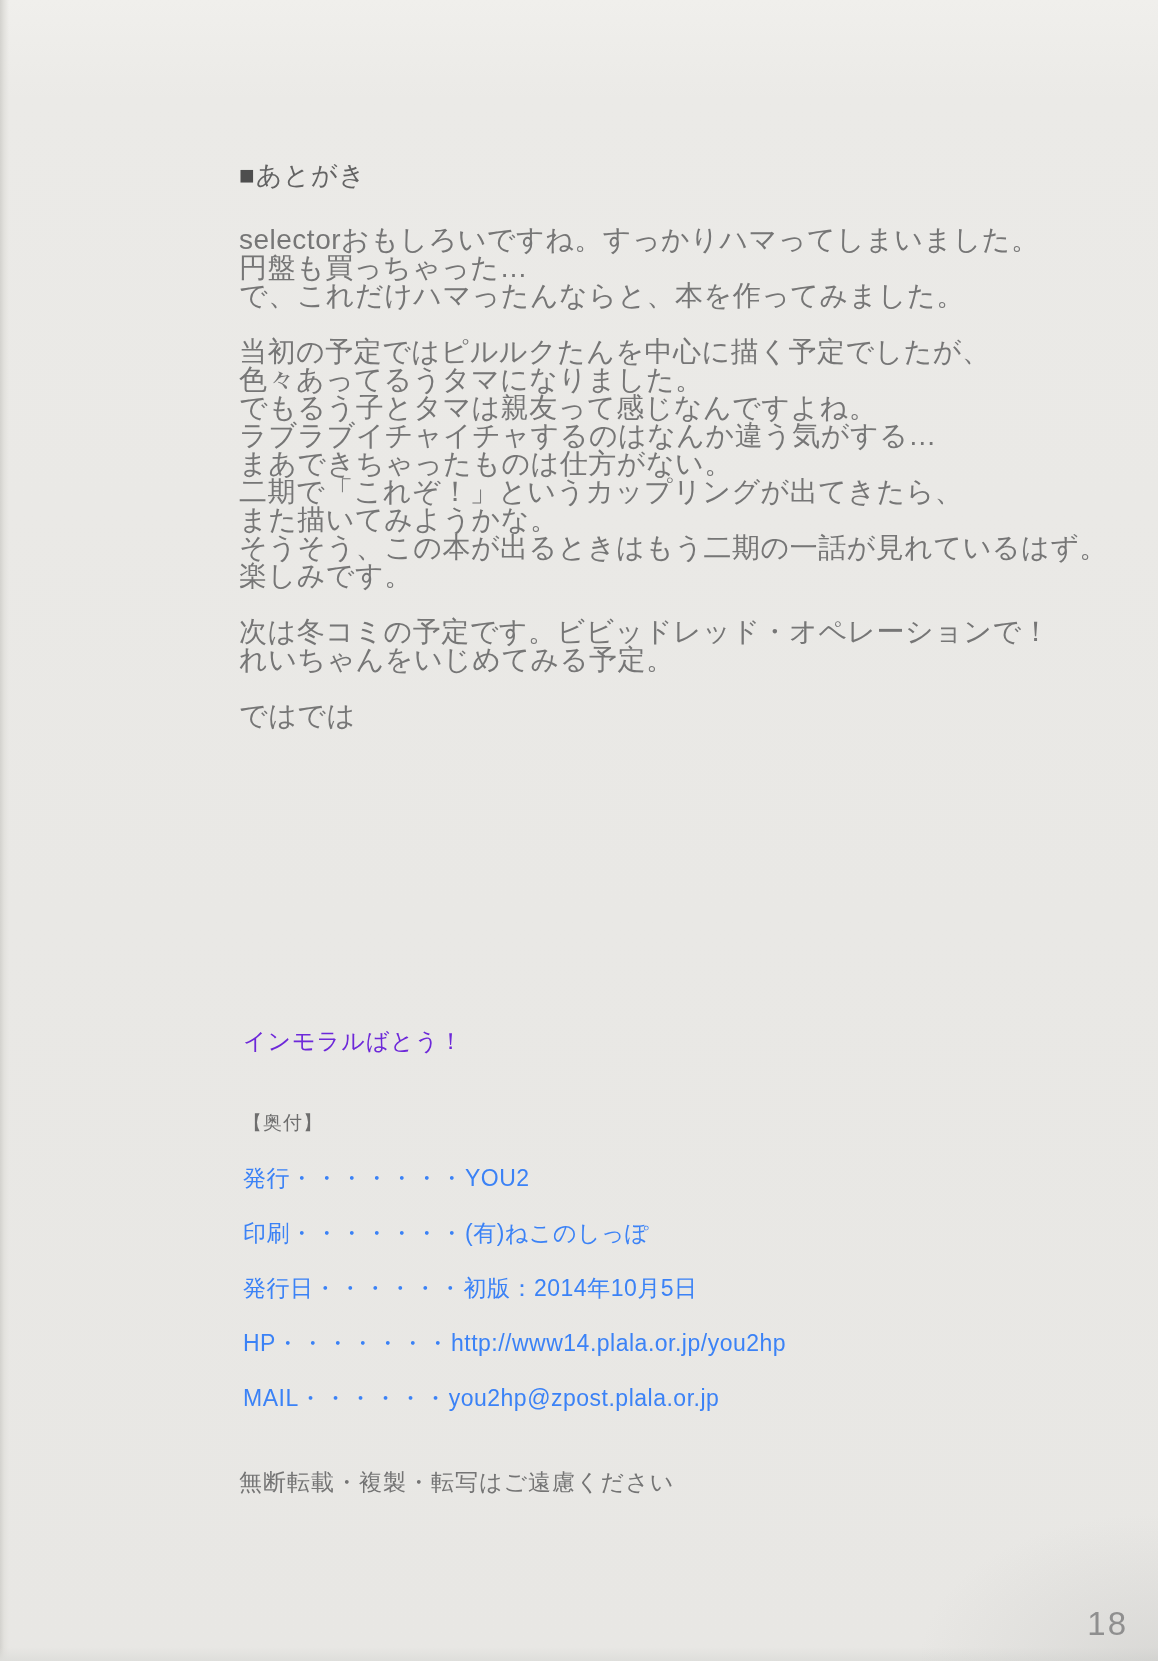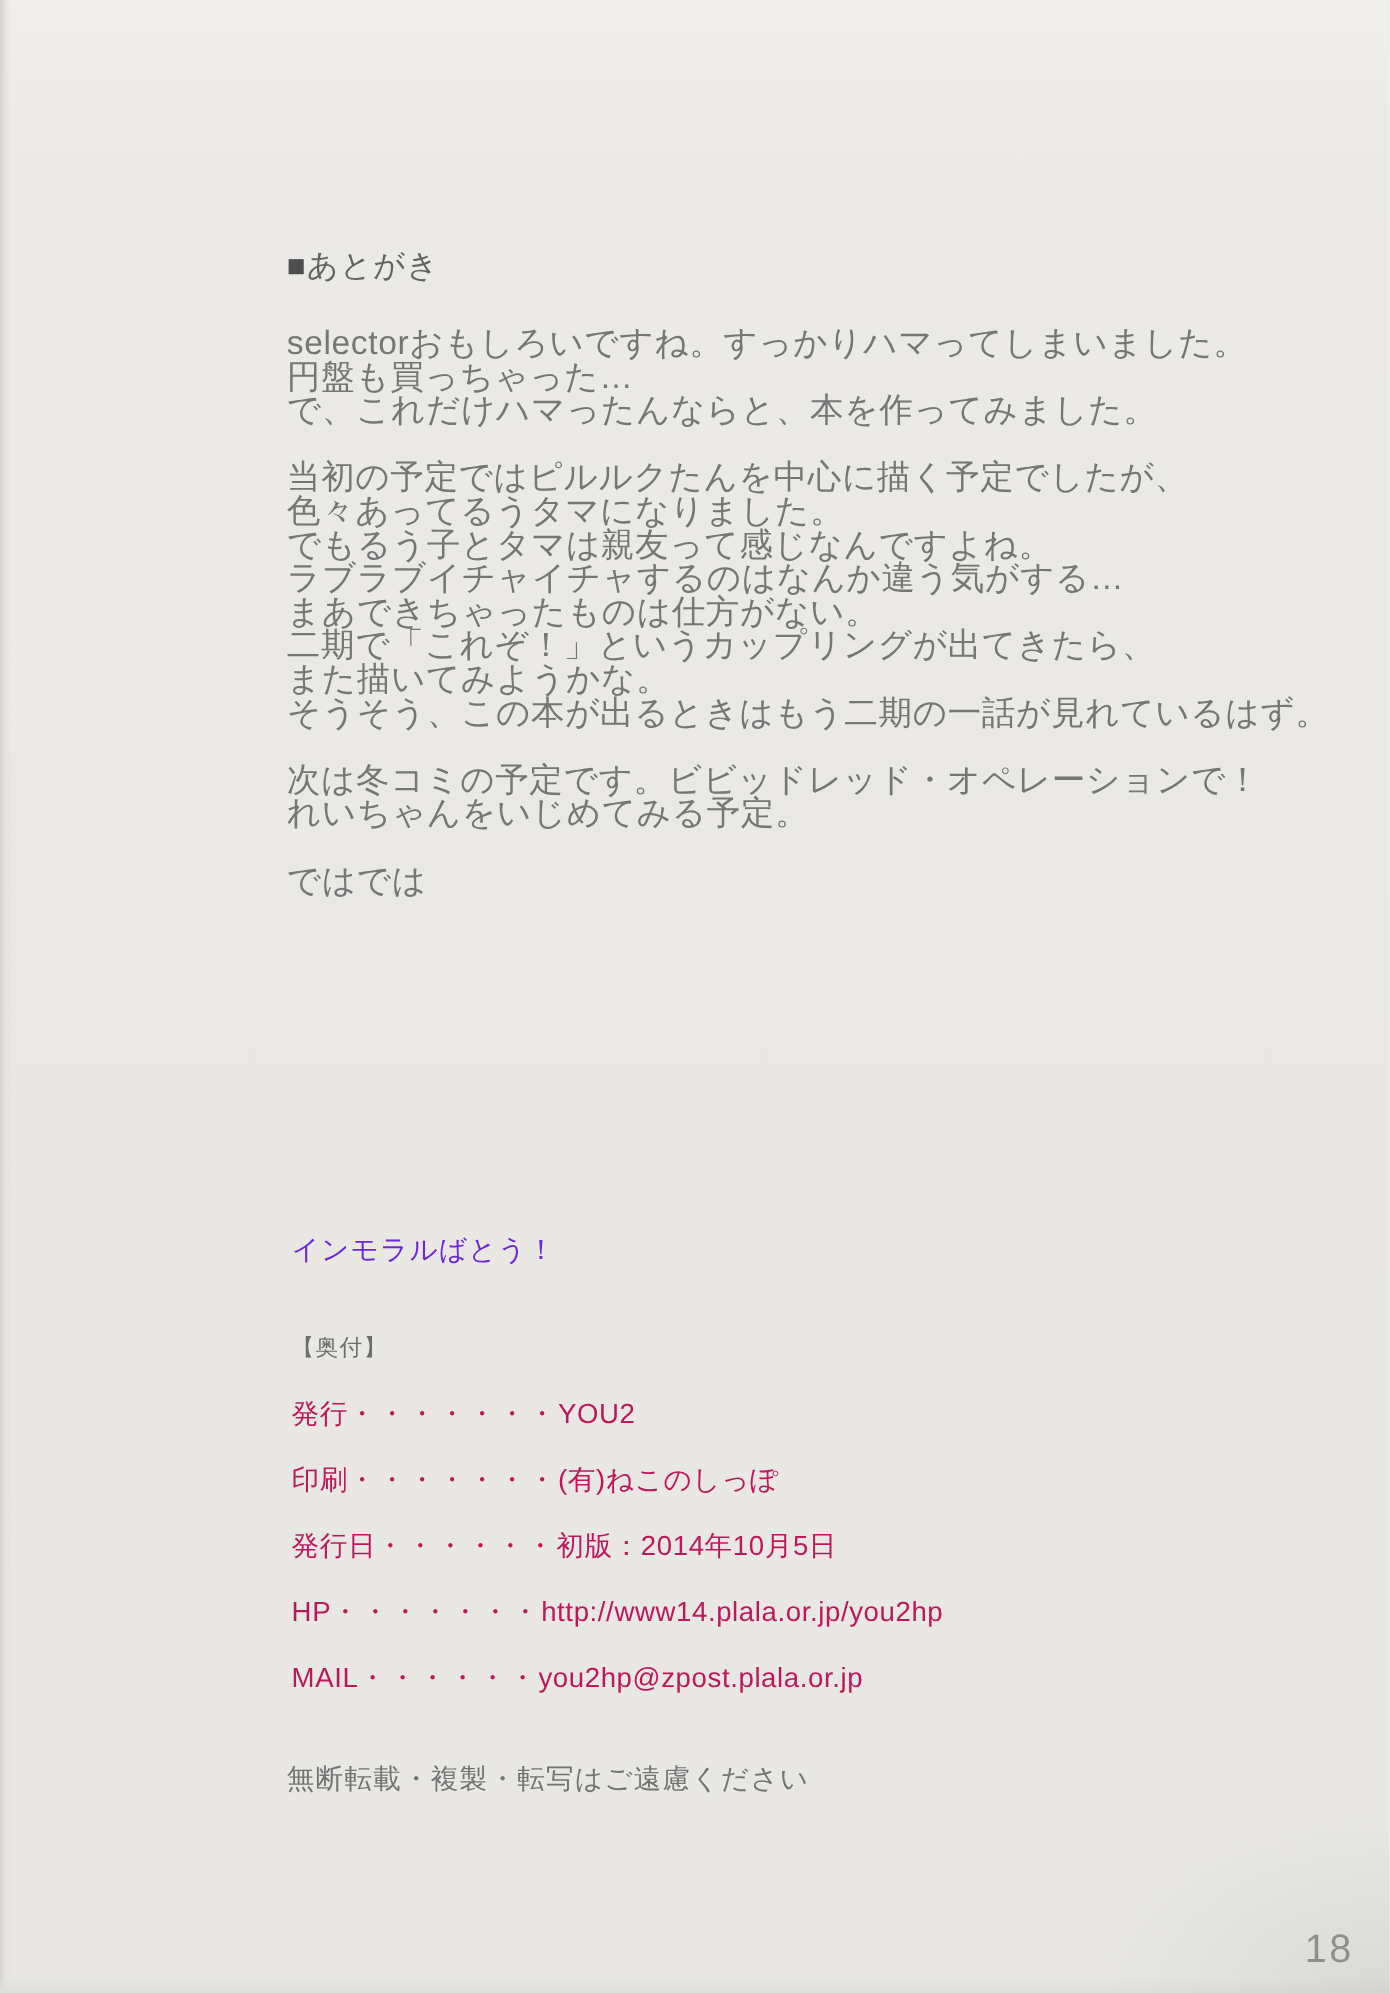--- a/index.html
+++ b/index.html
@@ -19,21 +19,21 @@
   }
   .scan-shadow-bottom {
     position: absolute; left: 0; right: 0; bottom: 0; height: 14px;
     background: linear-gradient(0deg, #dededb 0%, rgba(232,231,228,0) 100%);
   }
   .scan-shadow-corner {
     position: absolute; right: 0; bottom: 0; width: 260px; height: 160px;
     background: radial-gradient(ellipse at 100% 100%, rgba(190,190,188,0.35) 0%, rgba(232,231,228,0) 65%);
   }
   .afterword {
-    position: absolute; left: 239px; top: 158px; width: 720px; margin-top: 46px;
+    position: absolute; left: 239px; top: 158px; width: 720px;
   }
   .afterword-heading {
     font-size: 26px; line-height: 34px; color: #636363;
     letter-spacing: 1px;
     margin-bottom: 34px;
     font-weight: normal;
   }
   .heading-marker { color: #4e4e4e; }
   .para { margin: 0 0 28px 0; }
   .line {
@@ -47,21 +47,21 @@
     font-size: 23px; color: #6d28d9; letter-spacing: 1px;
   }
   .colophon-heading {
     position: absolute; left: 243px; top: 1110px;
     font-size: 19px; color: #6e6e6e; letter-spacing: 1px;
   }
   .colophon {
     position: absolute; left: 243px; top: 1164px; width: 720px;
   }
   .colophon-row {
-    font-size: 23px; line-height: 28px; color: #be185d;
+    font-size: 23px; line-height: 28px; color: #3b82f6;
     letter-spacing: 0.5px;
     margin-bottom: 27px;
     white-space: nowrap;
   }
   .colophon-dots { letter-spacing: 2px; }
   .notice {
     position: absolute; left: 239px; top: 1467px;
     font-size: 23px; color: #747474; letter-spacing: 1px;
   }
   .page-number {
@@ -86,20 +86,21 @@
     </div>
   <div class="para">
       <div class="line">当初の予定ではピルルクたんを中心に描く予定でしたが、</div>
       <div class="line">色々あってるうタマになりました。</div>
       <div class="line">でもるう子とタマは親友って感じなんですよね。</div>
       <div class="line">ラブラブイチャイチャするのはなんか違う気がする…</div>
       <div class="line">まあできちゃったものは仕方がない。</div>
       <div class="line">二期で「これぞ！」というカップリングが出てきたら、</div>
       <div class="line">また描いてみようかな。</div>
       <div class="line">そうそう、この本が出るときはもう二期の一話が見れているはず。</div>
+      <div class="line">楽しみです。</div>
     </div>
   <div class="para">
       <div class="line">次は冬コミの予定です。ビビッドレッド・オペレーションで！</div>
       <div class="line">れいちゃんをいじめてみる予定。</div>
     </div>
   <div class="para">
       <div class="line">ではでは</div>
     </div>
 </div>
 

